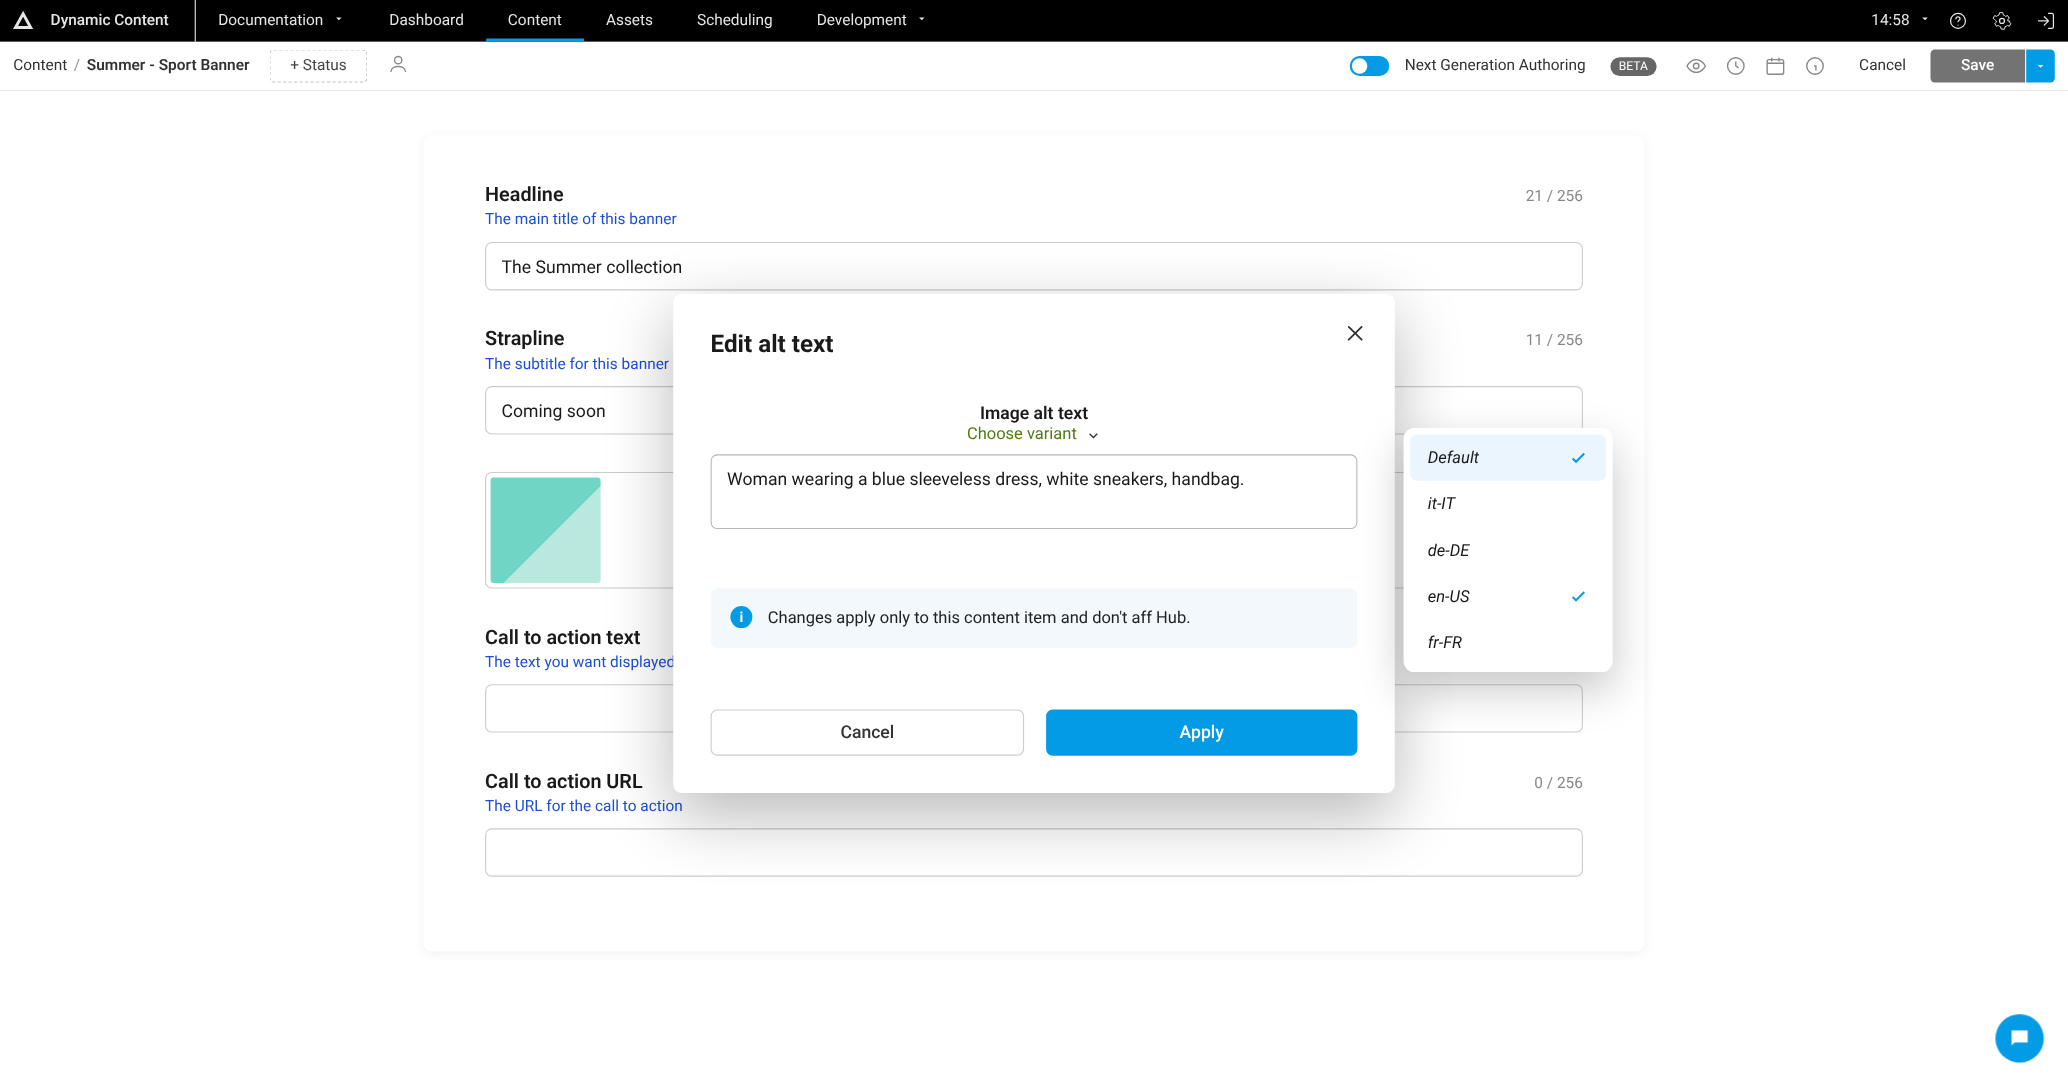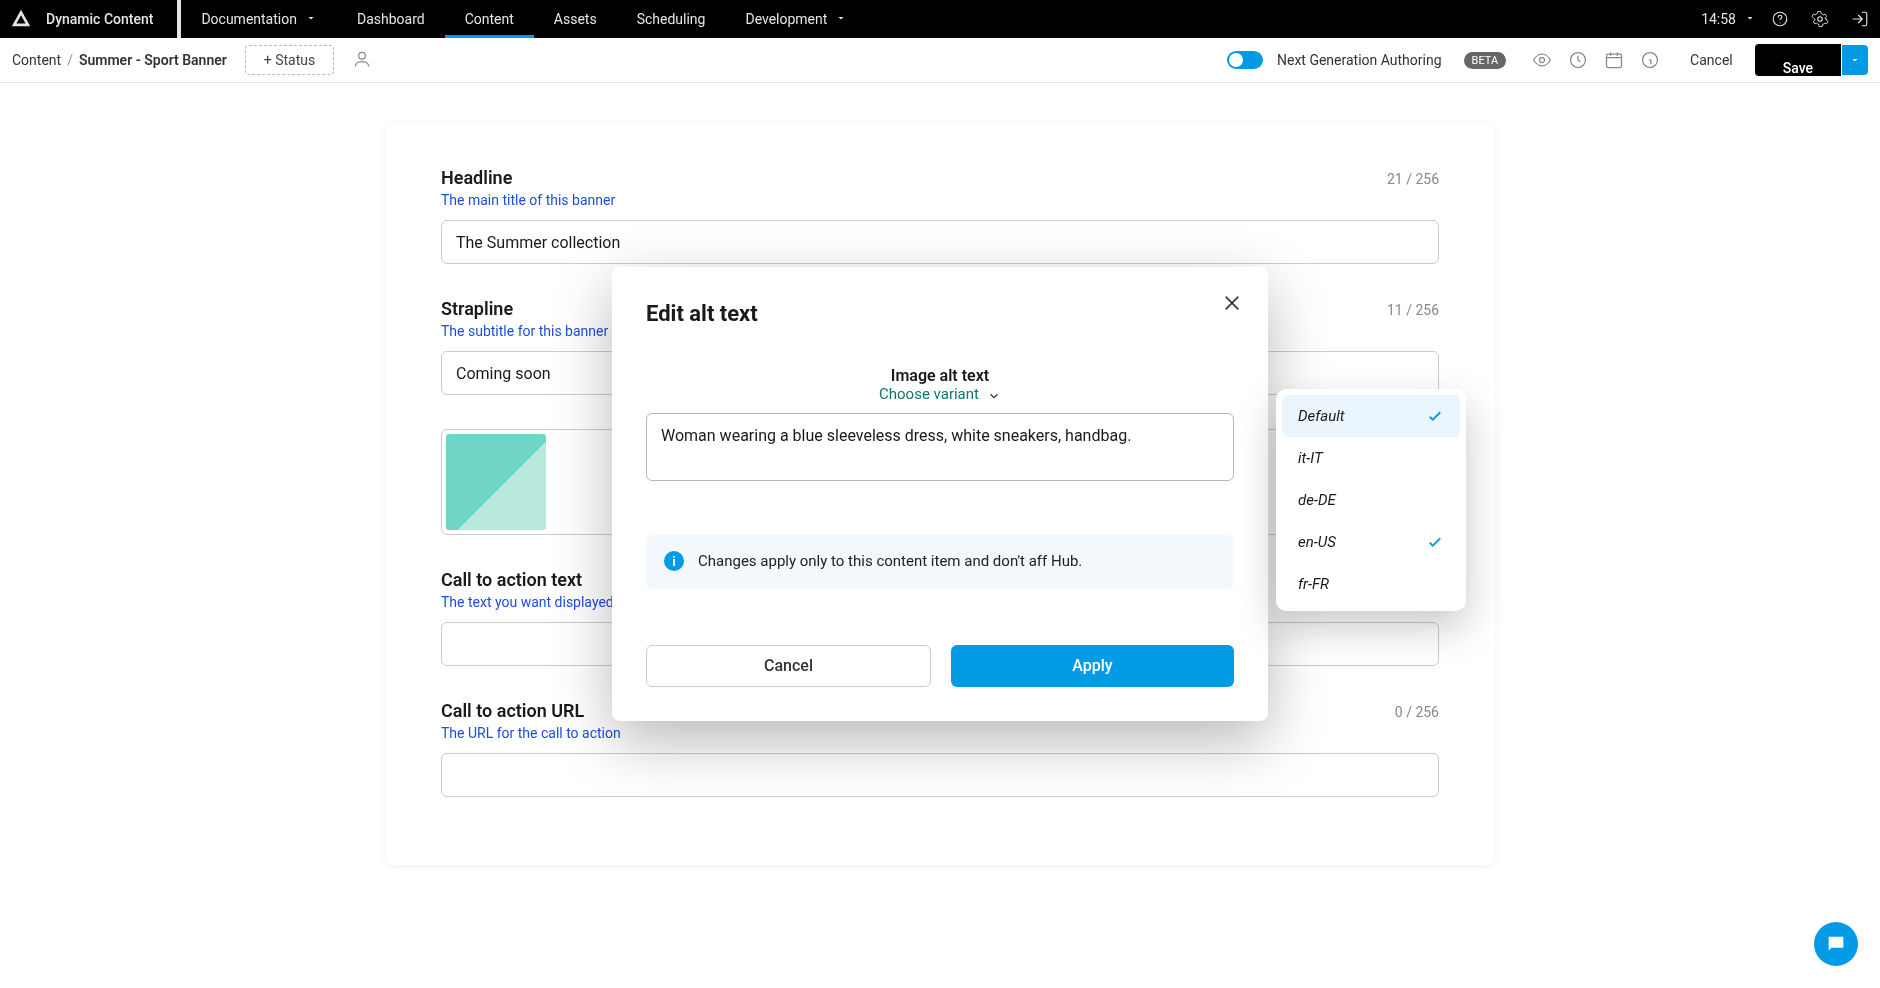--- a/index.html
+++ b/index.html
@@ -1,21 +1,21 @@
 <!DOCTYPE html>
 <html><head>
 <meta charset="utf-8">
 <style>
   * { box-sizing: border-box; margin: 0; padding: 0; font-family: -apple-system, BlinkMacSystemFont, "Segoe UI", Roboto, Helvetica, Arial, sans-serif; }
   html, body { width: 100%; height: 100%; background: #fff; color: #1a1a1a; }
 
   
   .topbar { display:flex; align-items:center; height:38px; background:#000; color:#e5e5e5; font-size:14px; }
   .topbar .logo { width:22px; height:22px; margin:0 14px 0 10px; display:flex; align-items:center; justify-content:center; }
-  .topbar .brand { font-weight:500; padding-right:24px; border-right:4px solid #e5e5e5; height:100%; display:flex; align-items:center; }
+  .topbar .brand { font-weight:500; padding-right:24px; border-right:1px solid #e5e5e5; height:100%; display:flex; align-items:center; }
   .topbar .dd-item, .topbar .nav-item { padding:0 20px; height:100%; display:flex; align-items:center; gap:8px; cursor:pointer; }
   .topbar .nav-item.active { border-bottom:3px solid #039be5; padding-top:3px; }
   .topbar .caret svg { width:12px; height:12px; }
   .topbar .spacer { flex:1; }
   .topbar .right { display:flex; align-items:center; height:100%; }
   .topbar .right .time { padding-right:4px; }
   .topbar .right .icon-btn { width:40px; height:100%; display:flex; align-items:center; justify-content:center; }
   .topbar .right .icon-btn svg { width:18px; height:18px; stroke:#e5e5e5; }
 
   
@@ -27,21 +27,21 @@
   .subbar .subbar-icon { margin-left:18px; color:#888; }
   .subbar .subbar-icon svg { width:20px; height:20px; stroke:#888; fill:none; stroke-width:1.5; }
   .subbar .sp { flex:1; }
   .subbar .toggle { width:36px; height:18px; background:#039be5; border-radius:9px; position:relative; margin-right:14px;}
   .subbar .toggle .knob { position:absolute; left:2px; top:2px; width:14px; height:14px; background:#fff; border-radius:50%; }
   .subbar .ng-label { font-size:14px; color:#333; margin-right:22px;}
   .subbar .beta { background:#666; color:#fff; font-size:11px; padding:2px 8px; border-radius:10px; margin-right:18px; }
   .subbar .tool-ic { width:36px; display:flex; justify-content:center; }
   .subbar .tool-ic svg { width:20px; height:20px; stroke:#888; fill:none; stroke-width:1.5; }
   .subbar .cancel-link { color:#333; padding:0 22px; }
-  .subbar .save-btn { background:#000000; color:#fff; border:none; height:16px; padding:16px 28px; border-radius:4px 0 0 4px; font-size:14px; font-weight:500;}
+  .subbar .save-btn { background:#737373; color:#fff; border:none; height:30px; padding:0 28px; border-radius:4px 0 0 4px; font-size:14px; font-weight:500;}
   .subbar .save-caret { background:#039be5; color:#fff; border:none; height:30px; width:26px; border-radius:0 4px 4px 0; margin-left:1px; display:flex; align-items:center; justify-content:center;}
   .subbar .save-caret svg{width:12px;height:12px;fill:#fff;}
 
   
   .page { padding:40px 0 80px; display:flex; justify-content:center; background:#fff; }
   .card { width:1110px; background:#fff; border-radius:8px; box-shadow:0 2px 10px rgba(0,0,0,.06); padding:44px 56px 56px; }
 
   .field { margin-bottom:34px; }
   .field .label-row { display:flex; align-items:baseline; justify-content:space-between; }
   .field .label { font-weight:600; font-size:18px; color:#1a1a1a; }
@@ -52,21 +52,21 @@
   .image-slot .thumb { width:100px; height:100%; border-radius:3px; background:linear-gradient(135deg,#6fd6c6 0%,#6fd6c6 55%,#b9e8df 55%,#b9e8df 100%); overflow:hidden; }
 
   
   .backdrop { position:fixed; inset:0; background:rgba(0,0,0,0); display:flex; align-items:center; justify-content:center; pointer-events:none; }
   .modal { pointer-events:auto; width:656px; background:#fff; border-radius:8px; box-shadow:0 20px 60px rgba(0,0,0,.28); padding:34px 34px 34px; position:relative; }
   .modal h2 { font-size:22px; font-weight:700; margin-bottom:40px; }
   .modal .close { position:absolute; top:22px; right:22px; background:none; border:none; padding:4px; }
   .modal .close svg { width:20px; height:20px; stroke:#333; stroke-width:2; }
   .modal .fldrow { display:flex; align-items:center; justify-content:space-between; margin-bottom:10px;flex-direction:column; }
   .modal .fldrow .lbl { font-size:16px; font-weight:600; }
-  .modal .variant-btn { display:flex; align-items:flex-end; gap:8px; font-size:15px; color:#0f766e; background:none; border:none; }
+  .modal .variant-btn { display:flex; align-items:flex-end; gap:8px; font-size:15px; color:#4d7c0f; background:none; border:none; }
   .modal .variant-btn svg{width:14px;height:14px;}
   .modal textarea { width:100%; height:68px; border:1px solid #b8b8b8; border-radius:6px; padding:12px 14px; font-size:16px; resize:none; font-family:inherit; color:#1a1a1a; }
   .modal .info { display:flex; gap:14px; align-items:flex-start; background:#f2f8fc; border-radius:6px; padding:16px 18px; margin-top:50px; }
   .modal .info .i-ic { flex:0 0 20px; width:20px; height:20px; border-radius:50%; background:#039be5; color:#fff; font-size:13px; font-weight:700; display:flex; align-items:center; justify-content:center; }
   .modal .info p { font-size:15px; color:#222; line-height:1.45; }
   .modal .btn-row { display:flex; gap:20px; margin-top:56px; }
   .modal .btn-row button { flex:1; height:42px; border-radius:6px; font-size:16px; font-weight:500; }
   .modal .btn-row .btn-cancel { background:#fff; border:1px solid #ccc; color:#333; }
   .modal .btn-row .btn-apply  { background:#039be5; border:none; color:#fff; }
 

